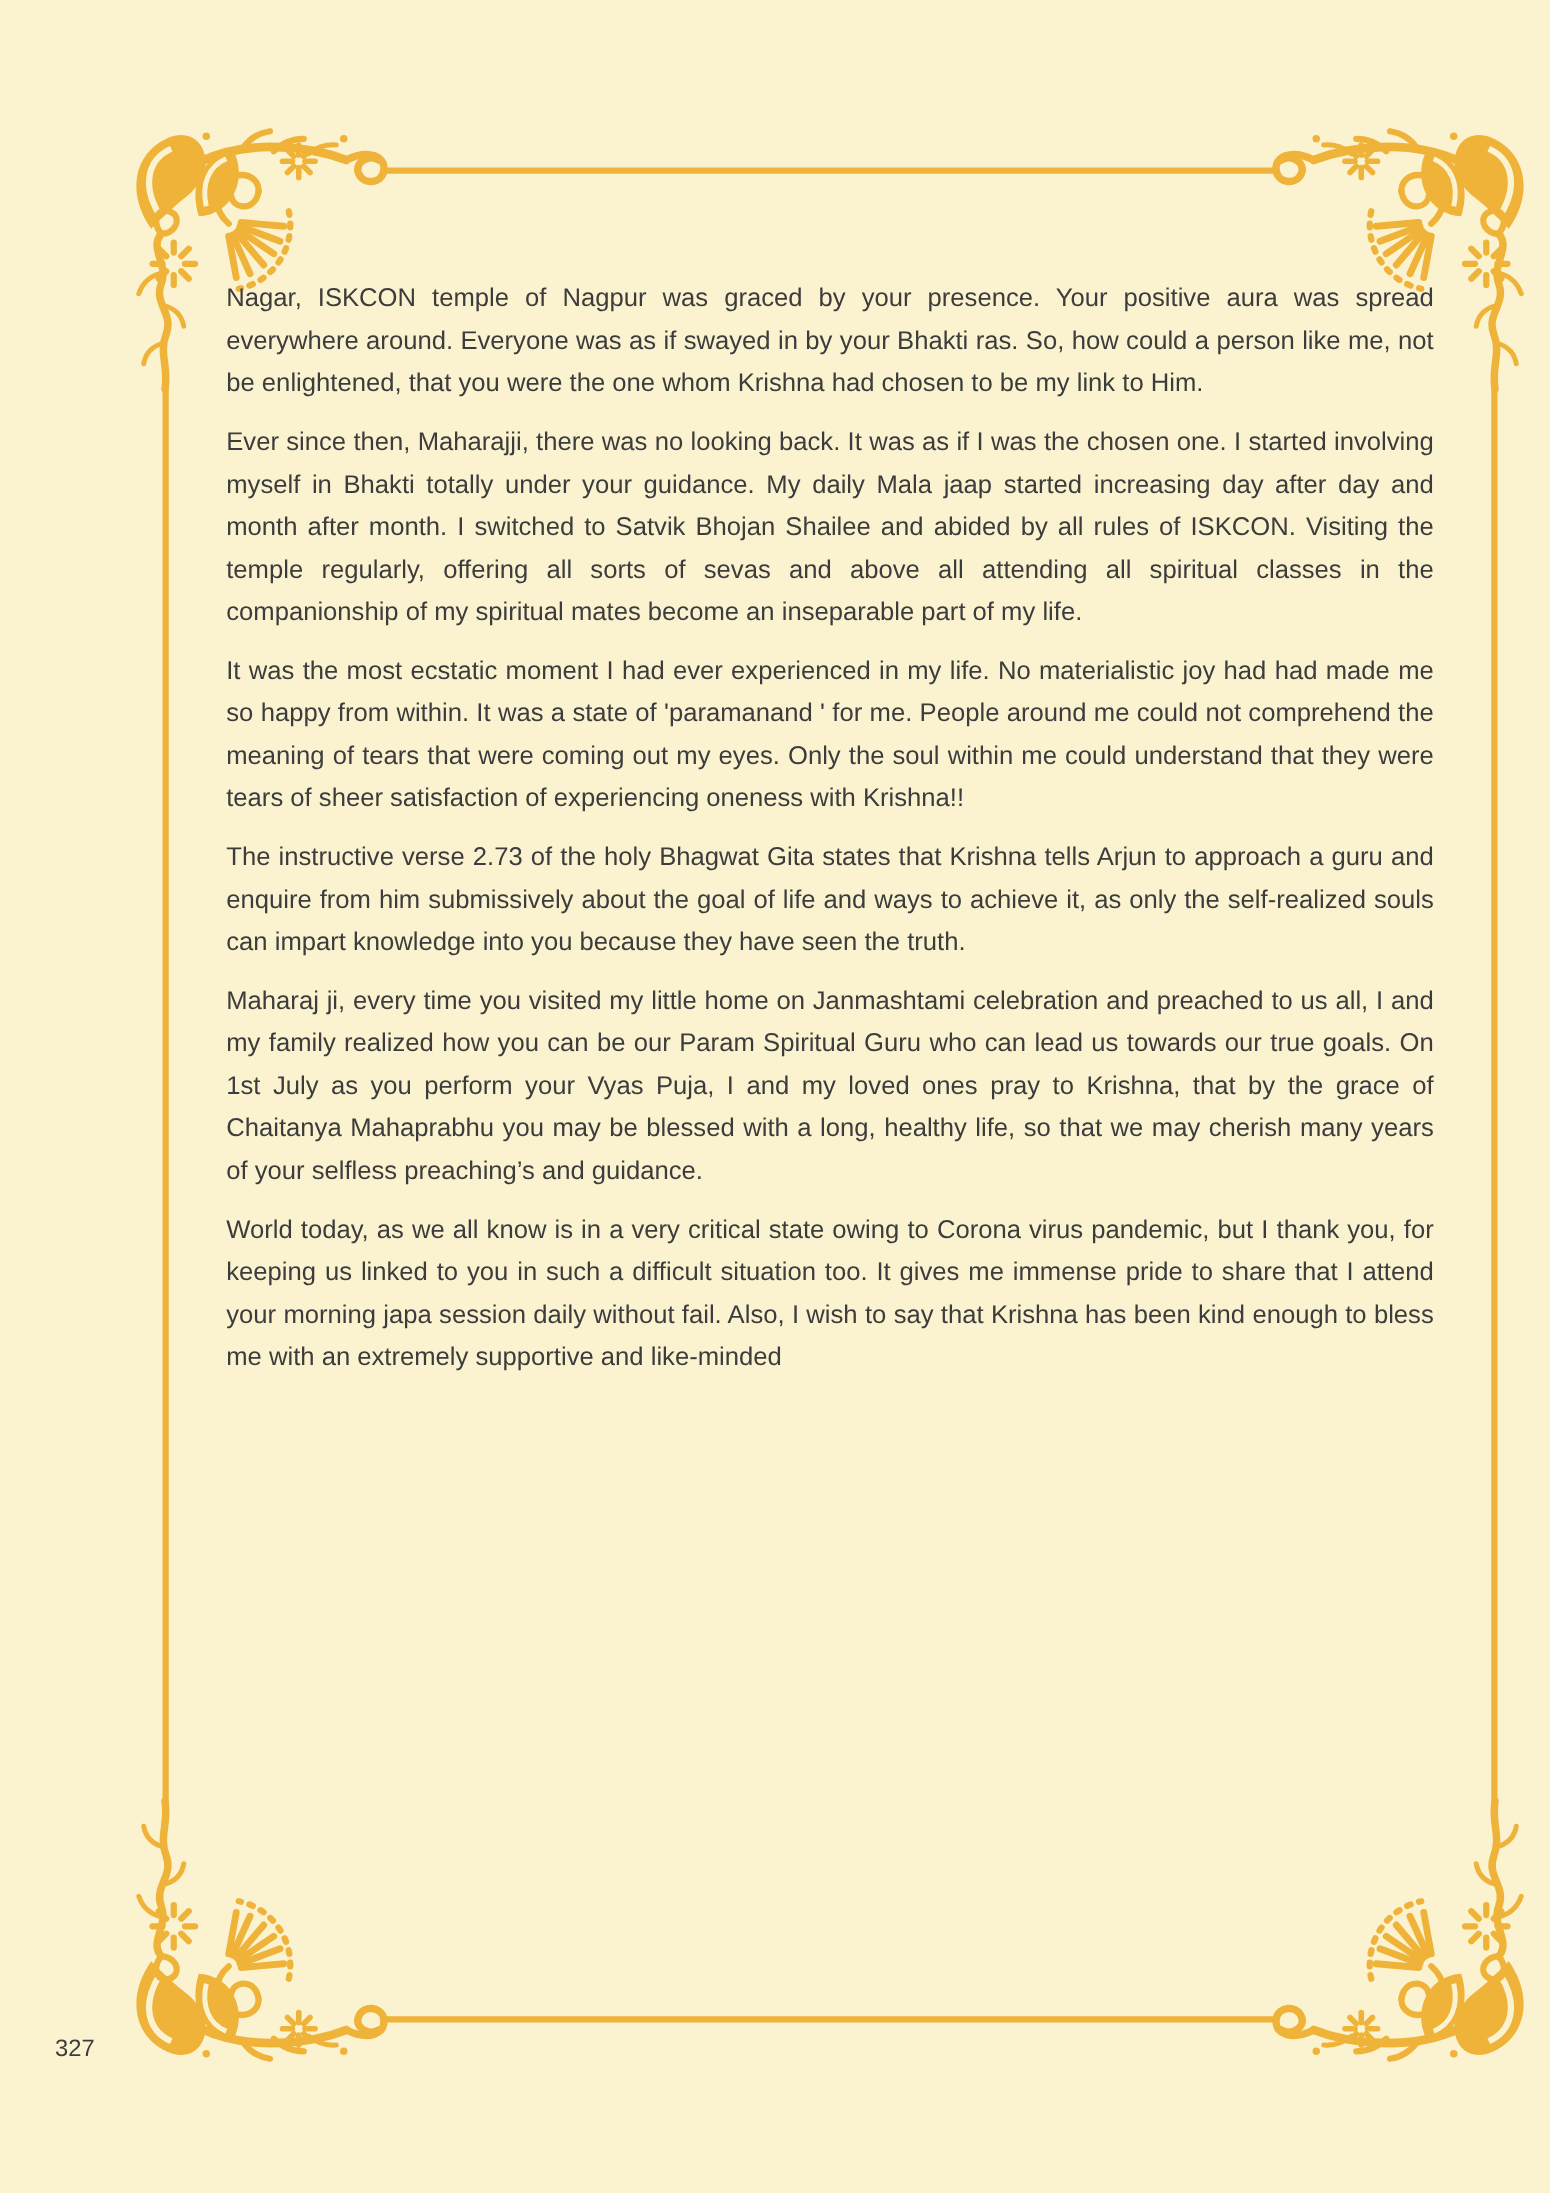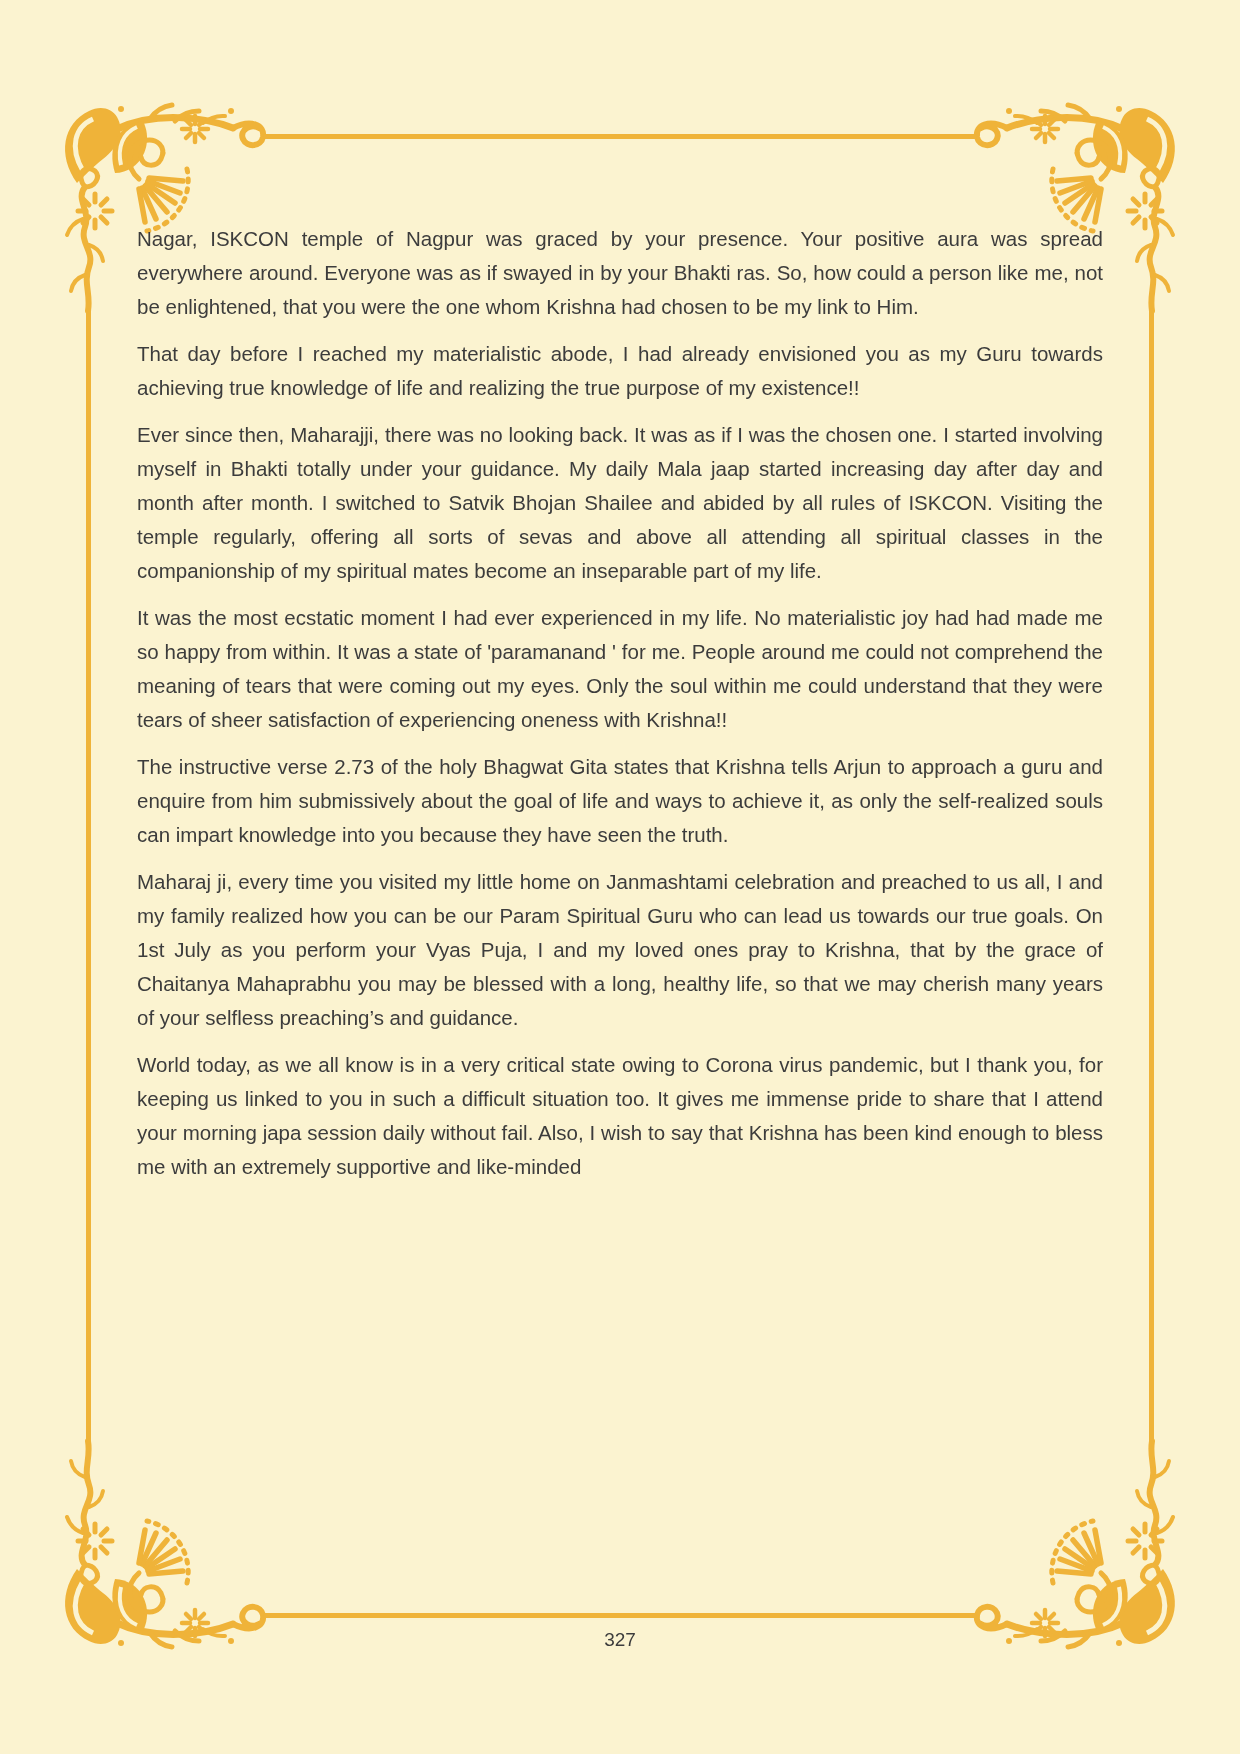--- a/index.html
+++ b/index.html
@@ -10,20 +10,21 @@
     width: 1240px;
     height: 1754px;
     position: relative;
     background: #FBF3D0;
     overflow: hidden;
     font-family: "Liberation Sans", sans-serif;
   }
   .page {
     position: absolute;
     inset: 0;
+    margin-left: 44px;
   }
   
   .corner {
     position: absolute;
     width: 220px;
     height: 220px;
   }
   .corner.tl { left: 55px;  top: 95px; }
   .corner.tr { left: 965px; top: 95px;  transform: scaleX(-1); }
   .corner.bl { left: 55px;  top: 1437px; transform: scaleY(-1); }
@@ -51,21 +52,20 @@
     text-align: justify;
   }
   .content p {
     margin: 0 0 13px 0;
   }
   .page-number {
     position: absolute;
     left: 0;
     top: 1629px;
     width: 100%;
-    text-align: center;
     color: #3C3C3C;
     font-size: 19px;
   }
 </style>
 </head>
 <body>
 
 <div class="page">
 
   <svg width="0" height="0" style="position:absolute" aria-hidden="true">
@@ -151,21 +151,20 @@
       <use href="#corner-flourish"></use>
     </svg>
 
   <div class="frame-line line-top"></div>
   <div class="frame-line line-bottom"></div>
   <div class="frame-line line-left"></div>
   <div class="frame-line line-right"></div>
 
   <div class="content">
     <p>Nagar, ISKCON temple of Nagpur was graced by your presence. Your positive aura was spread everywhere around. Everyone was as if swayed in by your Bhakti ras. So, how could a person like me, not be enlightened, that you were the one whom Krishna had chosen to be my link to Him.</p>
-    <p>That day before I reached my materialistic abode, I had already envisioned you as my Guru towards achieving true knowledge of life and realizing the true purpose of my existence!!</p>
     <p>Ever since then, Maharajji, there was no looking back. It was as if I was the chosen one. I started involving myself in Bhakti totally under your guidance. My daily Mala jaap started increasing day after day and month after month. I switched to Satvik Bhojan Shailee and abided by all rules of ISKCON. Visiting the temple regularly, offering all sorts of sevas and above all attending all spiritual classes in the companionship of my spiritual mates become an inseparable part of my life.</p>
     <p>It was the most ecstatic moment I had ever experienced in my life. No materialistic joy had had made me so happy from within. It was a state of 'paramanand ' for me. People around me could not comprehend the meaning of tears that were coming out my eyes. Only the soul within me could understand that they were tears of sheer satisfaction of experiencing oneness with Krishna!!</p>
     <p>The instructive verse 2.73 of the holy Bhagwat Gita states that Krishna tells Arjun to approach  a guru and enquire from him submissively  about the goal of life and ways to achieve it, as only the self-realized souls can impart knowledge into you because they have seen the truth.</p>
     <p>Maharaj ji, every time you visited my little home on Janmashtami celebration and preached to us all, I and my family realized how you can be our Param Spiritual Guru who can lead us towards our true goals. On 1st July as you perform your Vyas Puja, I and my loved ones pray to Krishna, that by the grace of Chaitanya Mahaprabhu you may be blessed with a long, healthy life, so that we may cherish many years of your selfless preaching’s and guidance.</p>
     <p>World today, as we all know is in a very critical state owing to Corona virus pandemic, but I thank you, for keeping us linked to you in such a difficult situation too. It gives me immense pride to share that I attend your morning japa session daily without fail. Also, I wish to say that Krishna has been kind enough to bless me with an extremely supportive and like-minded</p>
   </div>
 
   <div class="page-number">327</div>
 
 </div>

